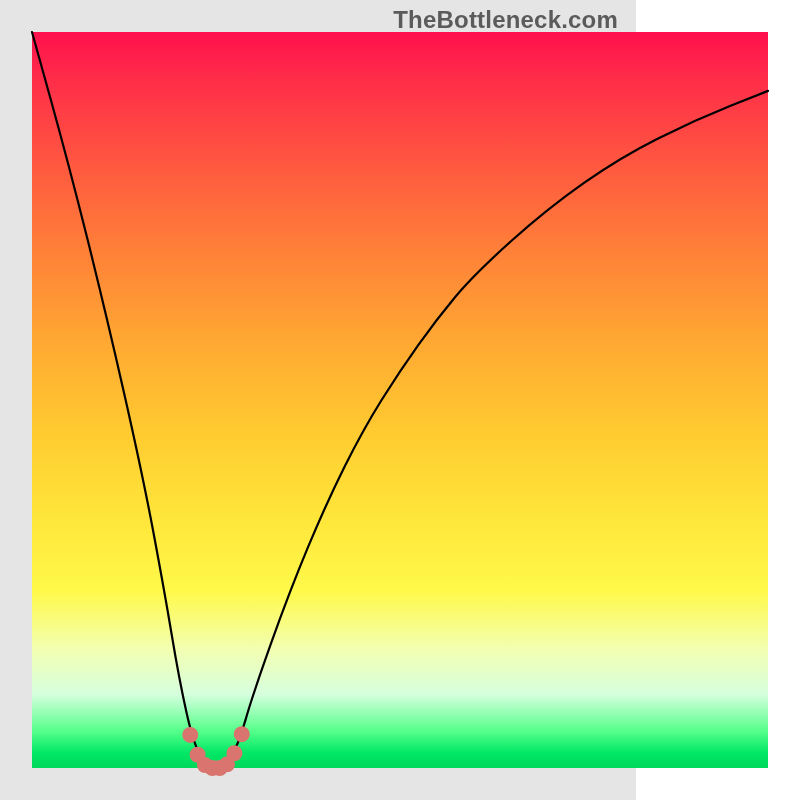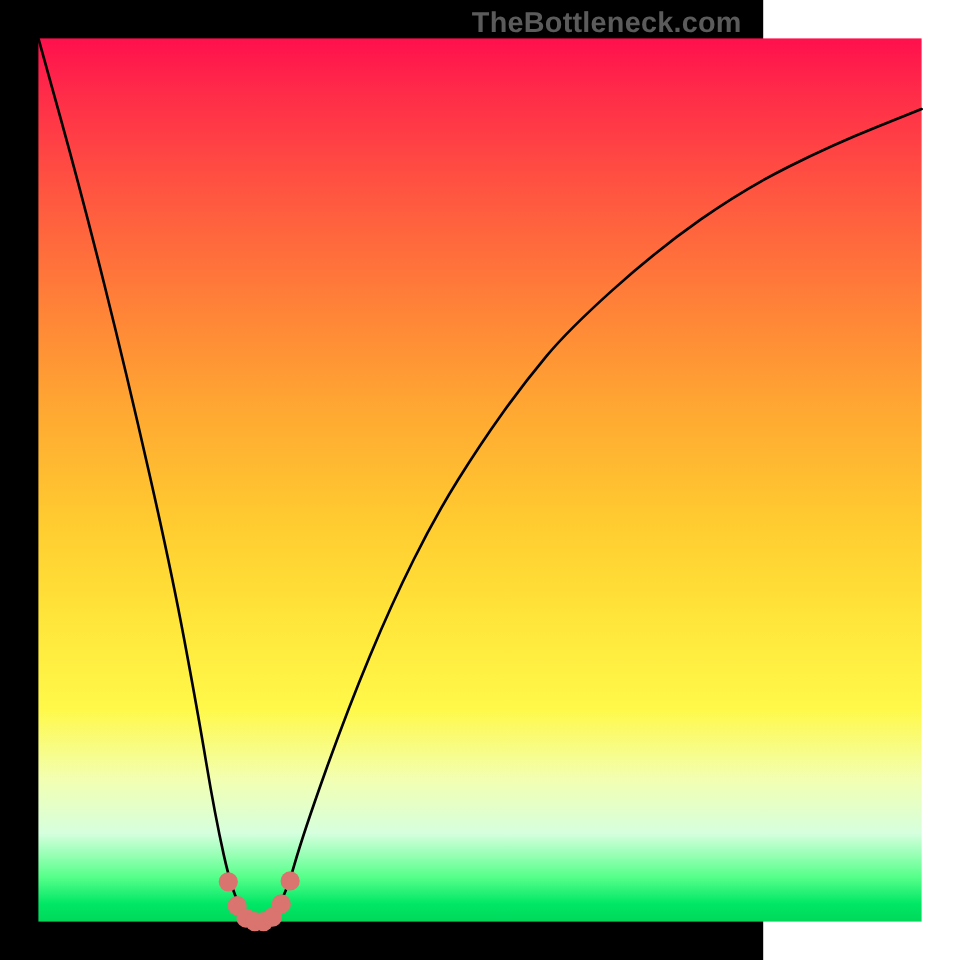--- a/index.html
+++ b/index.html
@@ -5,21 +5,21 @@
   body {
     margin: 0;
     padding: 0;
     background: #ffffff;
     font-family: Arial, Helvetica, sans-serif;
   }
   .frame {
     position: relative;
     width: 636px;
     height: 800px;
-    background: #000000;
+    background: #e5e5e5;
   }
   .watermark {
     position: absolute;
     top: 6px;
     right: 18px;
     color: #5b5b5b;
     font-size: 24px;
     font-weight: 600;
     letter-spacing: 0.2px;
     z-index: 20;

